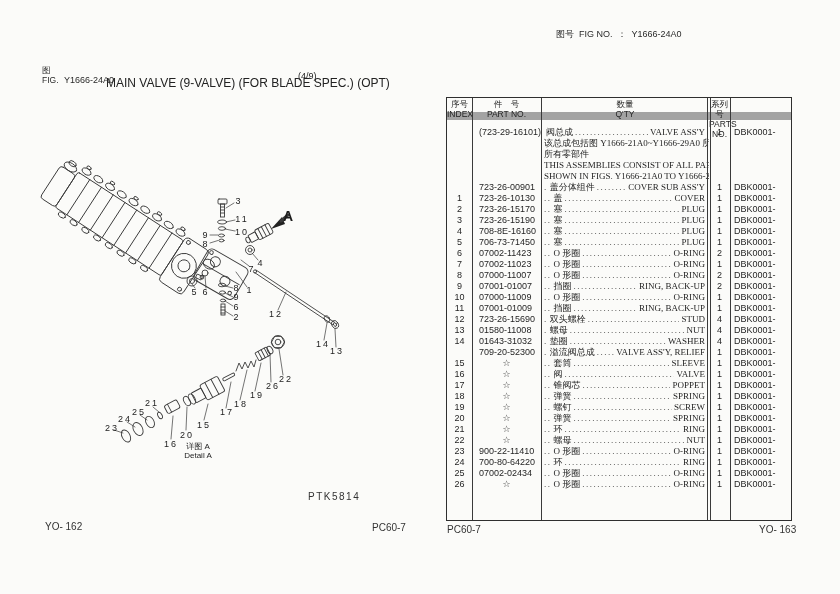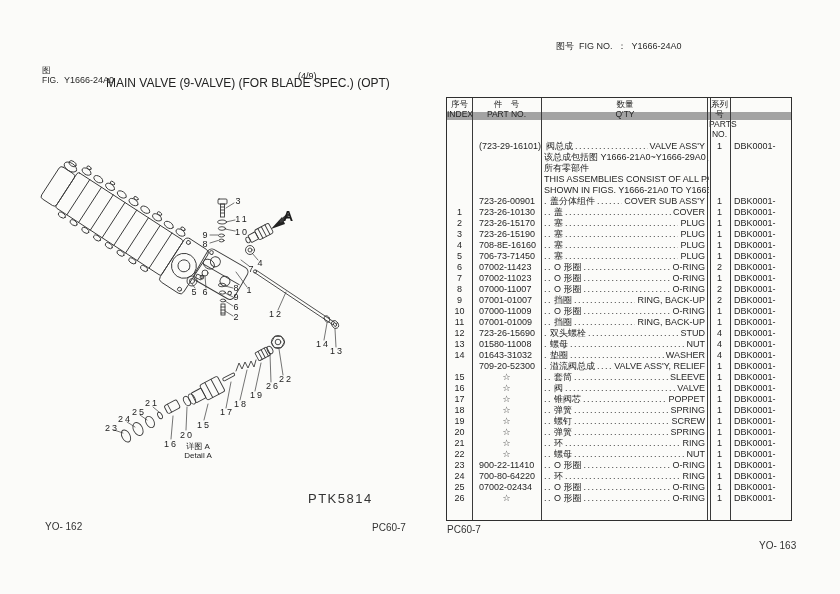--- a/index.html
+++ b/index.html
@@ -4,42 +4,42 @@
 <style>
   html,body{margin:0;padding:0;}
   body{width:840px;height:594px;position:relative;background:#e9e9e7;font-family:"Liberation Sans","DejaVu Sans",sans-serif;color:#1f1f1f;-webkit-font-smoothing:antialiased;}
   .page{position:absolute;left:0;top:0;width:840px;height:594px;background:#fbfbf9;overflow:hidden;}
   
   .fig-label{position:absolute;left:42px;top:66px;font-size:8.5px;line-height:9.5px;color:#2a2a2a;}
   .fig-no{position:absolute;left:64px;top:75px;font-size:9px;color:#2a2a2a;}
   .title-cn{position:absolute;left:106px;top:63px;font-size:10px;letter-spacing:.5px;color:#222;}
   .title-en{position:absolute;left:106px;top:76px;font-size:12px;color:#222;}
   .sheet-idx{position:absolute;left:251px;top:71px;font-size:9px;color:#222;padding-left:47px;}
-  .hdr-right{position:absolute;left:556px;top:40px;font-size:9px;color:#2a2a2a;}
+  .hdr-right{position:absolute;left:556px;top:28px;font-size:9px;color:#2a2a2a;}
   .hdr-right span{margin-right:5px;}
   
   .foot{position:absolute;font-size:10px;color:#333;}
   
   .diagram{position:absolute;left:20px;top:120px;width:420px;height:400px;}
   .diagram svg{position:absolute;left:0;top:0;}
   .co{position:absolute;transform:translate(-50%,-50%);font-size:9px;letter-spacing:2px;color:#1c1c1c;white-space:nowrap;}
   .co.big{font-size:14px;letter-spacing:0;font-weight:bold;}
   .detail-label{position:absolute;left:148px;top:322px;width:60px;text-align:center;font-size:8px;line-height:9px;color:#222;}
-  .plate-no{position:absolute;left:288px;top:371px;font-size:13px;letter-spacing:1.5px;color:#333;}
+  .plate-no{position:absolute;left:288px;top:371px;font-size:10px;letter-spacing:1.5px;color:#333;}
   
   .ptable{position:absolute;left:446px;top:97px;width:346px;height:424px;border:1.5px solid #2f2f2f;box-sizing:border-box;background:#fbfbf9;}
   .thead{display:grid;grid-template-columns:25px 69px 168px 21px 63px;height:22px;border-bottom:8px solid #a3a3a3;box-sizing:border-box;}
   .hc{text-align:center;font-size:8.5px;line-height:10px;padding-top:1px;color:#1f1f1f;}
-  .tbody{position:relative;padding-top:21px;}
+  .tbody{position:relative;padding-top:7px;}
   .t-row{display:grid;grid-template-columns:25px 69px 168px 21px 63px;height:11px;line-height:11px;font-size:9px;}
   .cell{overflow:hidden;white-space:nowrap;}
   .c-idx{text-align:center;}
   .c-part{padding-left:7px;}
   .c-part.star{padding-left:0;text-align:center;}
-  .c-desc{display:flex;align-items:center;padding:0 3px;}
+  .c-desc{display:flex;align-items:center;padding:0 3px;font-family:Liberation Serif, serif;}
   .ind{letter-spacing:1.5px;margin-right:2px;}
   .cn{white-space:nowrap;}
   .lead{flex:1 1 auto;overflow:hidden;height:11px;margin:0 2px;}
   .lead::before{content:"....................................................................................................";letter-spacing:1.5px;font-size:9px;color:#2a2a2a;}
   .en{white-space:nowrap;padding-right:1px;}
   .c-qty{text-align:center;}
   .c-ser{padding-left:4px;}
   .vline{position:absolute;top:0;bottom:0;width:1px;background:#3a3a3a;}
 </style>
 </head>
@@ -663,14 +663,14 @@
     <div class="vline" style="left:25px"></div>
     <div class="vline" style="left:94px"></div>
     <div class="vline" style="left:260px"></div>
     <div class="vline" style="left:263px"></div>
     <div class="vline" style="left:283px"></div>
   </div>
 
   <div class="foot" style="left:45px;top:521px">YO- 162</div>
   <div class="foot" style="left:372px;top:522px">PC60-7</div>
   <div class="foot" style="left:447px;top:524px">PC60-7</div>
-  <div class="foot" style="left:759px;top:540px">YO- 163</div>
+  <div class="foot" style="left:759px;top:524px">YO- 163</div>
 </div>
 
 </body></html>

